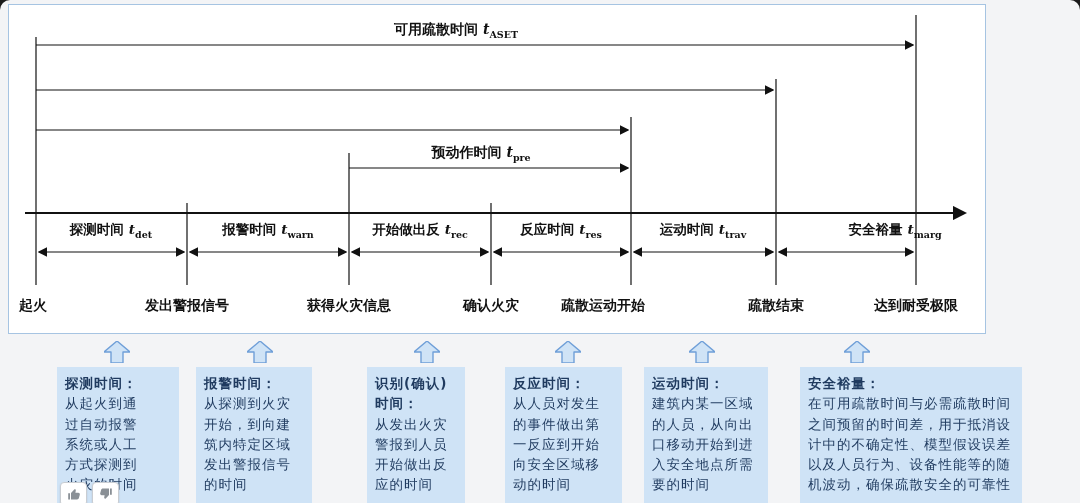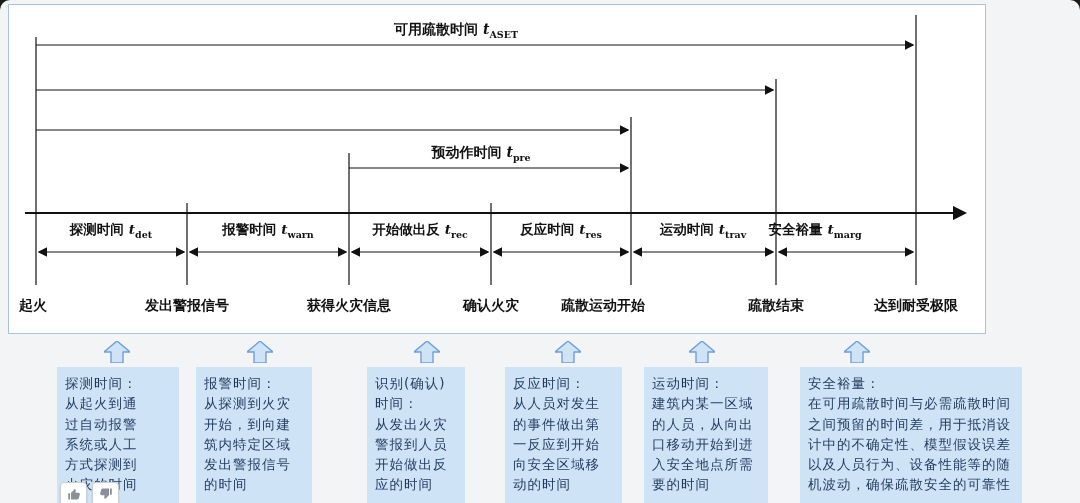--- a/index.html
+++ b/index.html
@@ -24,21 +24,21 @@
   .dlabel sub { font-style:normal; font-size:9.5px; vertical-align:sub; }
   .seg { font-size:13.5px; }
   .ev  { font-size:14px; }
   
   .callout-arrow { position:absolute; top:341px; width:26px; height:22px; }
   
   .note {
     position:absolute; top:367px; background:#cfe3f6; color:#1f3a5f;
     padding:6px 8px 8px 8px; font-size:13.5px; line-height:1.5; letter-spacing:1px;
   }
-  .note-title { display:block; font-weight:normal; white-space:pre-line; }
+  .note-title { display:block; font-weight:bold; white-space:pre-line; }
   .note-body  { white-space:pre-line; }
   
   .fbtn {
     position:absolute; top:482px; width:27px; height:24px; background:#ffffff;
     border:1px solid #c9cdd2; border-radius:4px; display:flex; align-items:center;
     justify-content:center; cursor:pointer; box-shadow:0 1px 2px rgba(0,0,0,.12);
     z-index:5;
   }
 </style>
 </head>
@@ -80,21 +80,21 @@
     </svg>
 
     <div class="dlabel" style="left:447px; top:16px"><span>可用疏散时间</span><i>t</i><sub>ASET</sub></div>
     <div class="dlabel" style="left:472px; top:139px"><span>预动作时间</span><i>t</i><sub>pre</sub></div>
 
     <div class="dlabel seg" style="left:102px; top:216px"><span>探测时间</span><i>t</i><sub>det</sub></div>
     <div class="dlabel seg" style="left:259px; top:216px"><span>报警时间</span><i>t</i><sub>warn</sub></div>
     <div class="dlabel seg" style="left:411px; top:216px"><span>开始做出反</span><i>t</i><sub>rec</sub></div>
     <div class="dlabel seg" style="left:552px; top:216px"><span>反应时间</span><i>t</i><sub>res</sub></div>
     <div class="dlabel seg" style="left:694px; top:216px"><span>运动时间</span><i>t</i><sub>trav</sub></div>
-    <div class="dlabel seg" style="left:806px; top:216px"><span>安全裕量</span><i>t</i><sub>marg</sub></div>
+    <div class="dlabel seg" style="left:886px; top:216px"><span>安全裕量</span><i>t</i><sub>marg</sub></div>
 
     <div class="dlabel ev" style="left:24px;  top:292px">起火</div>
     <div class="dlabel ev" style="left:178px; top:292px">发出警报信号</div>
     <div class="dlabel ev" style="left:340px; top:292px">获得火灾信息</div>
     <div class="dlabel ev" style="left:482px; top:292px">确认火灾</div>
     <div class="dlabel ev" style="left:594px; top:292px">疏散运动开始</div>
     <div class="dlabel ev" style="left:767px; top:292px">疏散结束</div>
     <div class="dlabel ev" style="left:907px; top:292px">达到耐受极限</div>
   </div>
 

